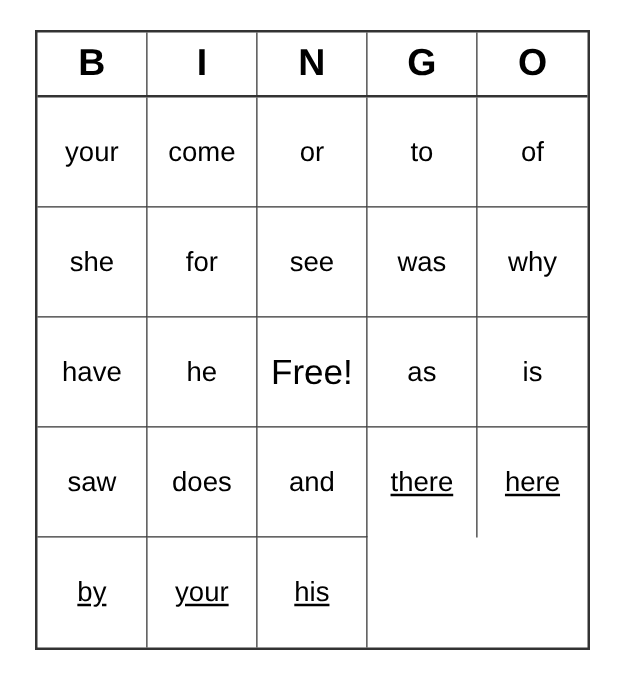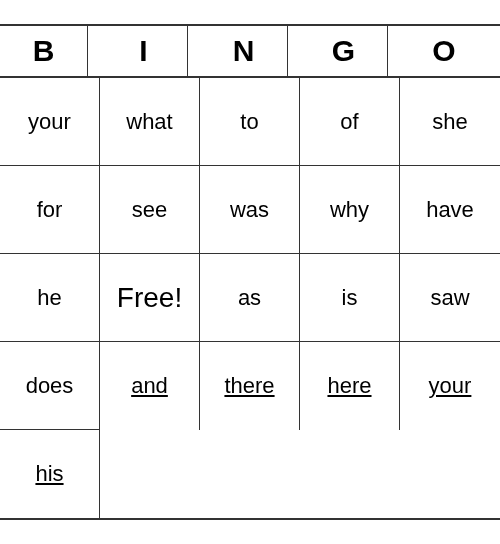--- a/index.html
+++ b/index.html
@@ -43,21 +43,21 @@
     .bingo-header-cell:last-child {
       border-right: none;
     }
 
     .bingo-grid {
       display: grid;
       grid-template-columns: repeat(5, 1fr);
     }
 
     .bingo-cell {
-      width: 100px;
+      width: 88px;
       height: 88px;
       display: flex;
       align-items: center;
       justify-content: center;
       font-size: 22px;
       border-right: 1px solid #333;
       border-bottom: 1px solid #333;
     }
 
     .bingo-cell:nth-child(5n) {
@@ -80,34 +80,36 @@
 <div class="bingo-card">
   <div class="bingo-header">
   <div class="bingo-header-cell">B</div>
       <div class="bingo-header-cell">I</div>
       <div class="bingo-header-cell">N</div>
       <div class="bingo-header-cell">G</div>
       <div class="bingo-header-cell">O</div>
     </div>
   <div class="bingo-grid">
   <div class="bingo-cell">your</div>
-      <div class="bingo-cell">what</div>
+      <div class="bingo-cell">come</div>
+      <div class="bingo-cell">or</div>
       <div class="bingo-cell">to</div>
       <div class="bingo-cell">of</div>
       <div class="bingo-cell">she</div>
       <div class="bingo-cell">for</div>
       <div class="bingo-cell">see</div>
       <div class="bingo-cell">was</div>
       <div class="bingo-cell">why</div>
       <div class="bingo-cell">have</div>
       <div class="bingo-cell">he</div>
       <div class="bingo-cell free">Free!</div>
       <div class="bingo-cell">as</div>
       <div class="bingo-cell">is</div>
       <div class="bingo-cell">saw</div>
       <div class="bingo-cell">does</div>
       <div class="bingo-cell">and</div>
       <div class="bingo-cell">there</div>
       <div class="bingo-cell">here</div>
+      <div class="bingo-cell">by</div>
       <div class="bingo-cell">your</div>
       <div class="bingo-cell">his</div>
     </div>
 </div>
 
 </body></html>

